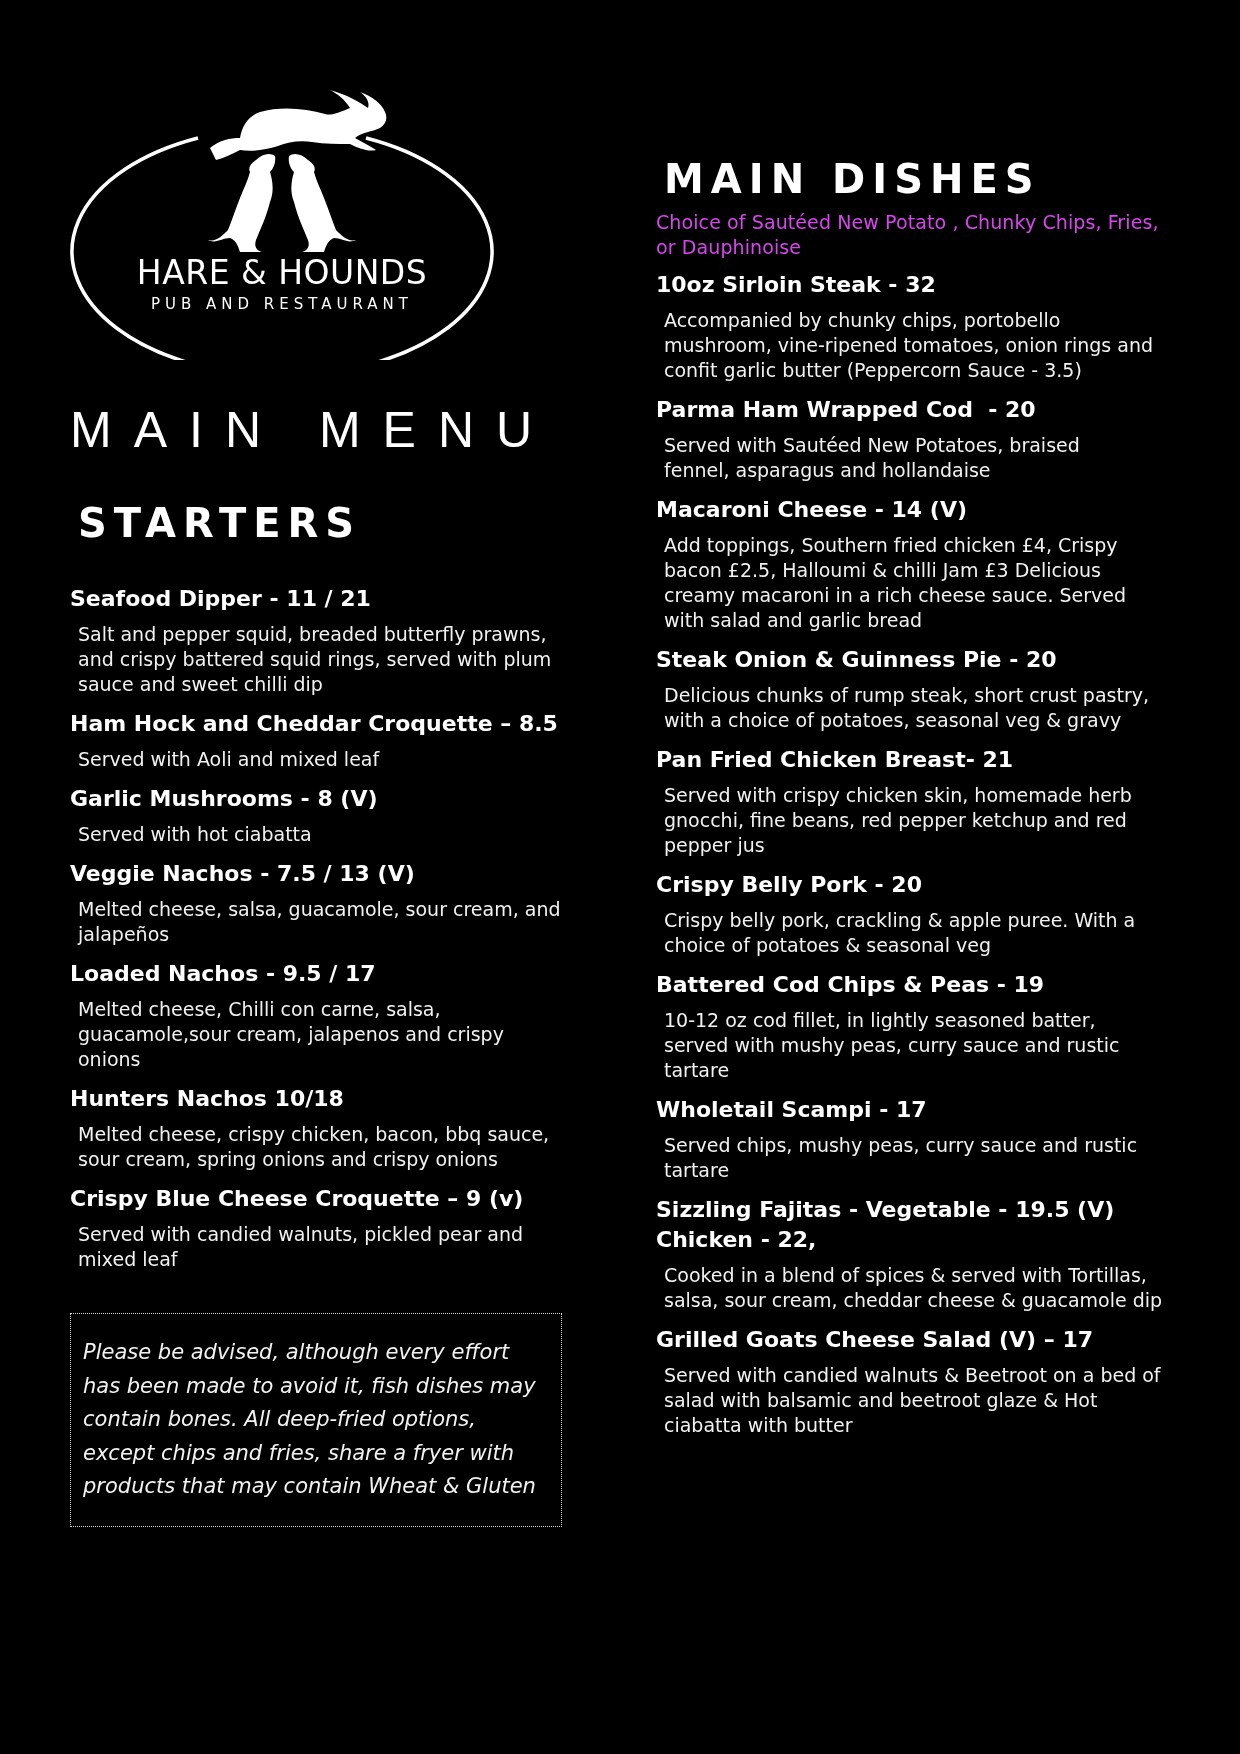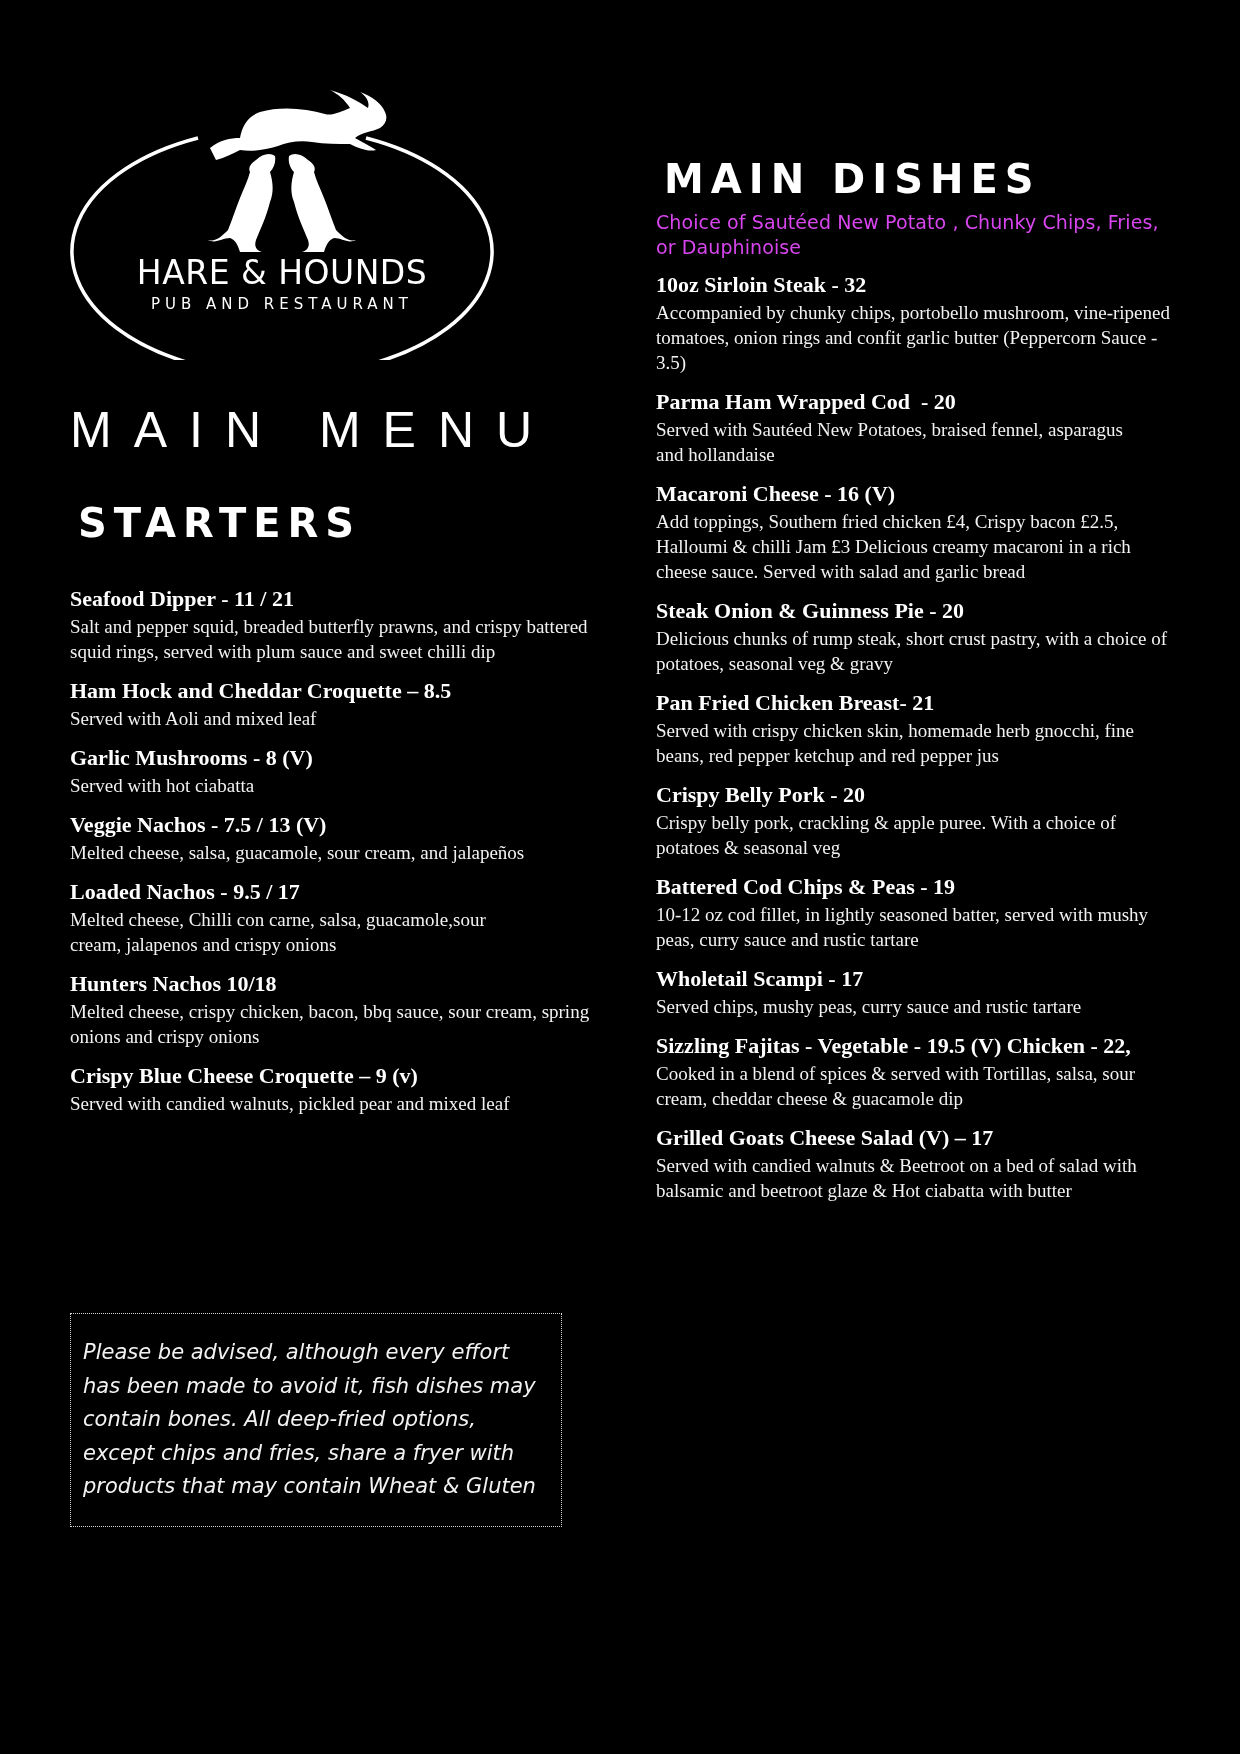--- a/index.html
+++ b/index.html
@@ -58,33 +58,32 @@
     }
     .intro {
       font-size: 19px;
       line-height: 25px;
       color: #d946ef;
       margin: 0 0 10px 0;
       letter-spacing: 0.1px;
     }
     .item {
       margin-bottom: 12px;
-      font-family: Liberation Serif, serif;
     }
     .item-title {
       font-weight: bold;
       font-size: 22px;
       line-height: 30px;
       margin: 0;
       letter-spacing: 0;
     }
     .item-desc {
       font-size: 19px;
       line-height: 25px;
-      margin: 0;
+      margin: 8px;
       color: #f2f2f2;
     }
     .col-left .items { margin-top: 38px; }
     .notice {
       position: absolute;
       left: 70px;
       top: 1313px;
       width: 492px;
       height: 214px;
       border: 1.5px dotted #d8d8d8;
@@ -158,21 +157,21 @@
   <div class="items">
     <div class="item">
       <p class="item-title">10oz Sirloin Steak - 32</p>
       <p class="item-desc">Accompanied by chunky chips, portobello mushroom, vine-ripened tomatoes, onion rings and confit garlic butter (Peppercorn Sauce - 3.5)</p>
     </div>
     <div class="item">
       <p class="item-title" style="white-space:pre">Parma Ham Wrapped Cod  - 20</p>
       <p class="item-desc" style="width:470px">Served with Sautéed New Potatoes, braised fennel, asparagus and hollandaise</p>
     </div>
     <div class="item">
-      <p class="item-title">Macaroni Cheese - 16 (V)</p>
+      <p class="item-title">Macaroni Cheese - 14 (V)</p>
       <p class="item-desc">Add toppings, Southern fried chicken £4, Crispy bacon £2.5, Halloumi &amp; chilli Jam £3 Delicious creamy macaroni in a rich cheese sauce. Served with salad and garlic bread</p>
     </div>
     <div class="item">
       <p class="item-title">Steak Onion &amp; Guinness Pie - 20</p>
       <p class="item-desc">Delicious chunks of rump steak, short crust pastry, with a choice of potatoes, seasonal veg &amp; gravy</p>
     </div>
     <div class="item">
       <p class="item-title">Pan Fried Chicken Breast- 21</p>
       <p class="item-desc">Served with crispy chicken skin, homemade herb gnocchi, fine beans, red pepper ketchup and red pepper jus</p>
     </div>

